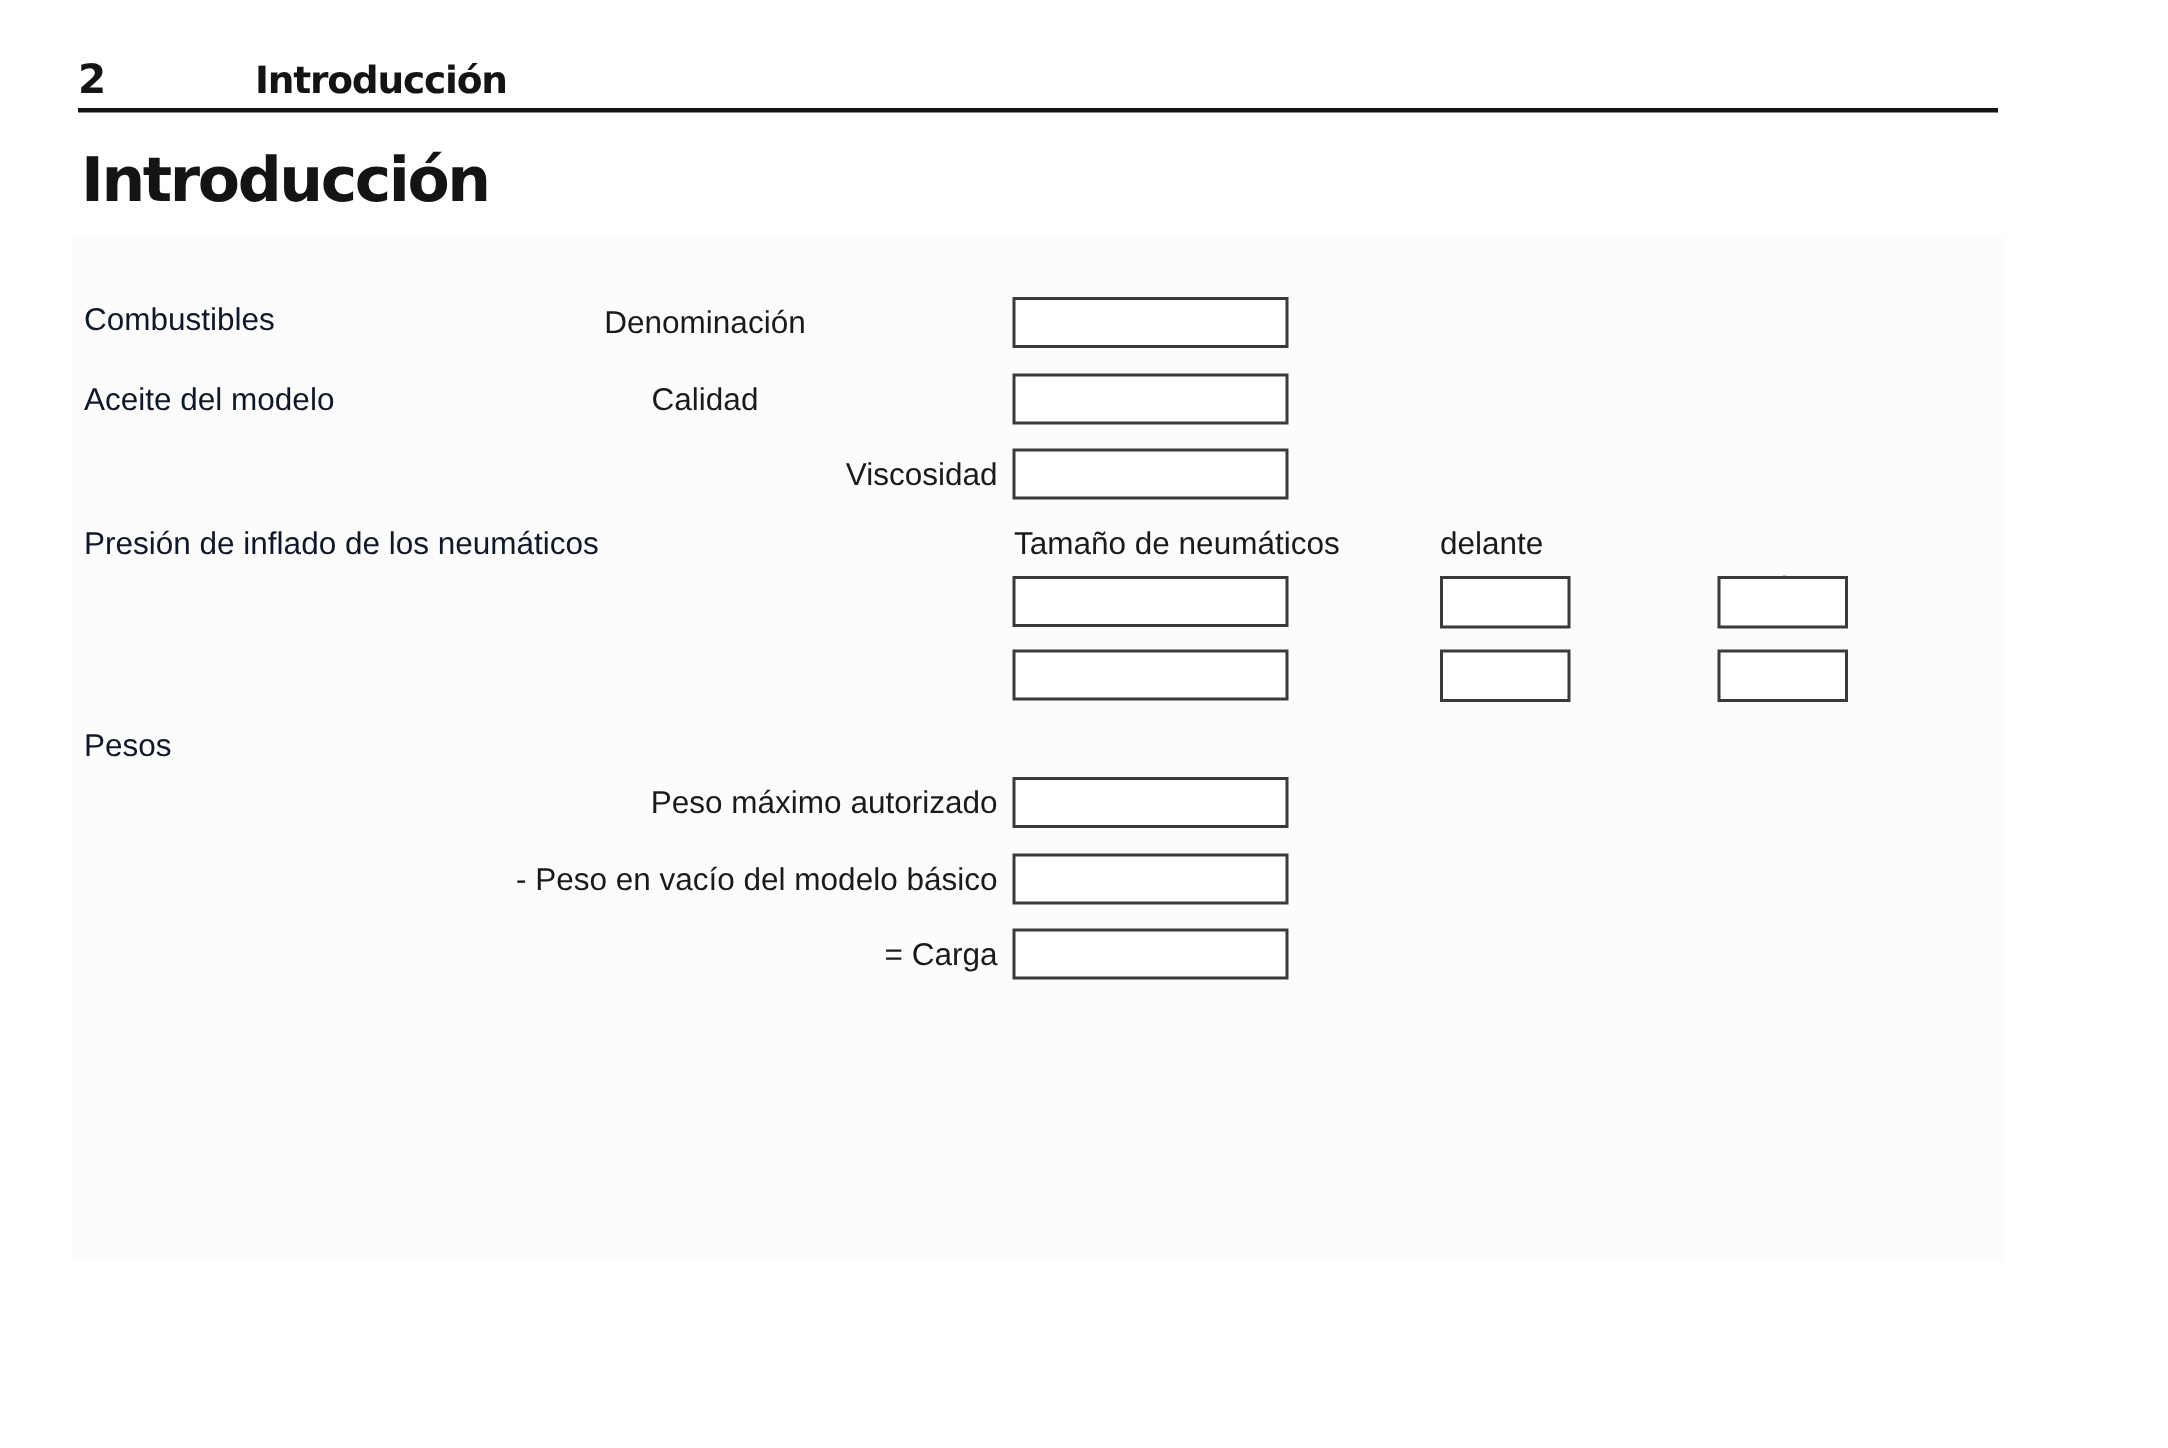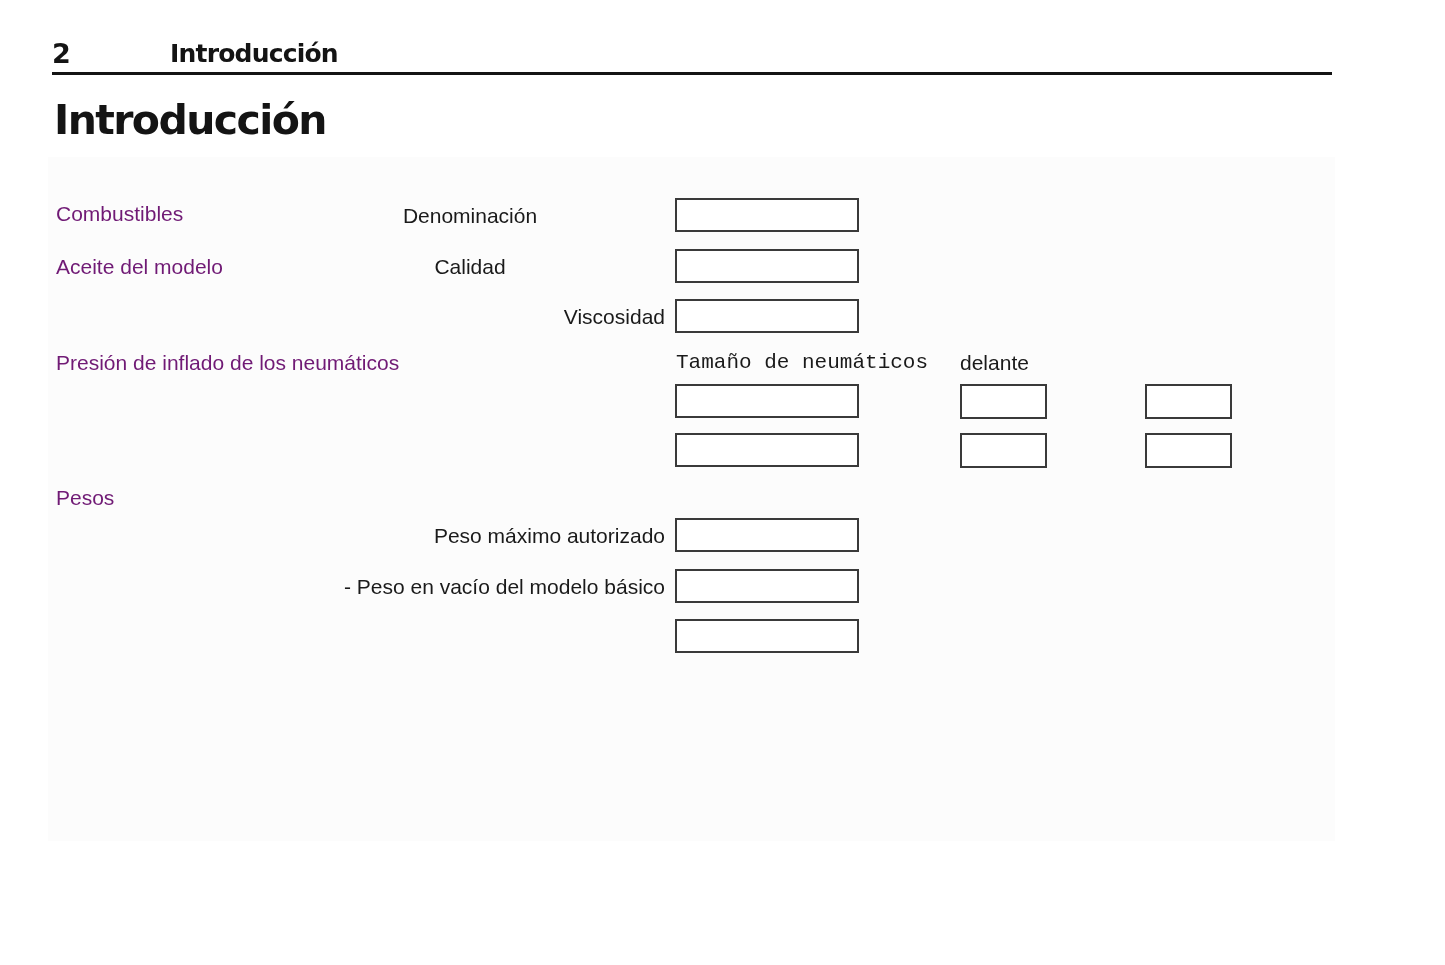--- a/index.html
+++ b/index.html
@@ -76,21 +76,21 @@
     top: 157px;
     width: 1287px;
     height: 684px;
     background: #fcfcfc;
   }
 
   .section-label {
     position: absolute;
     font-size: 21px;
     line-height: 26px;
-    color: #701a75;
+    color: #0f172a;
     white-space: nowrap;
   }
 
   .col-header {
     position: absolute;
     font-size: 21px;
     line-height: 26px;
     color: #1a1a1a;
     white-space: nowrap;
   }
@@ -127,21 +127,21 @@
 <div class="form-panel">
 
   <div class="section-label" style="left:8px; top:44px;">Combustibles</div>
 
   <div class="section-label" style="left:8px; top:97px;">Aceite del modelo</div>
 
   <div class="section-label" style="left:8px; top:193px;">Presión de inflado de los neumáticos</div>
 
   <div class="section-label" style="left:8px; top:328px;">Pesos</div>
 
-  <div class="col-header" style="left:628px; top:193px;font-family:Liberation Mono, monospace;">Tamaño de neumáticos</div>
+  <div class="col-header" style="left:628px; top:193px;">Tamaño de neumáticos</div>
 
   <div class="col-header" style="left:912px; top:193px;">delante</div>
 
   <div class="col-header" style="left:1098px; top:193px;margin-top:30px;">detrás</div>
 
   <div class="field-label" style="left:227px; top:46px; width:390px;text-align:center;">Denominación</div>
   <input class="field-box wide" style="left: 627px; top: 41px;" type="text" placeholder="">
 
   <div class="field-label" style="left:227px; top:97px; width:390px;text-align:center;">Calidad</div>
   <input class="field-box wide" style="left: 627px; top: 92px;" type="text" placeholder="">
@@ -156,15 +156,16 @@
   <input class="field-box wide" style="left: 627px; top: 276px;" type="text">
   <input class="field-box small" style="left: 912px; top: 276px;" type="text">
   <input class="field-box small" style="left: 1097px; top: 276px;" type="text">
 
   <div class="field-label" style="left:147px; top:366px; width:470px;">Peso máximo autorizado</div>
   <input class="field-box wide" style="left: 627px; top: 361px;" type="text">
 
   <div class="field-label" style="left:147px; top:417px; width:470px;">- Peso en vacío del modelo básico</div>
   <input class="field-box wide" style="left: 627px; top: 412px;" type="text">
 
+  <div class="field-label" style="left:147px; top:467px; width:470px;">= Carga</div>
   <input class="field-box wide" style="left: 627px; top: 462px;" type="text">
 
 </div>
 
 </body></html>

